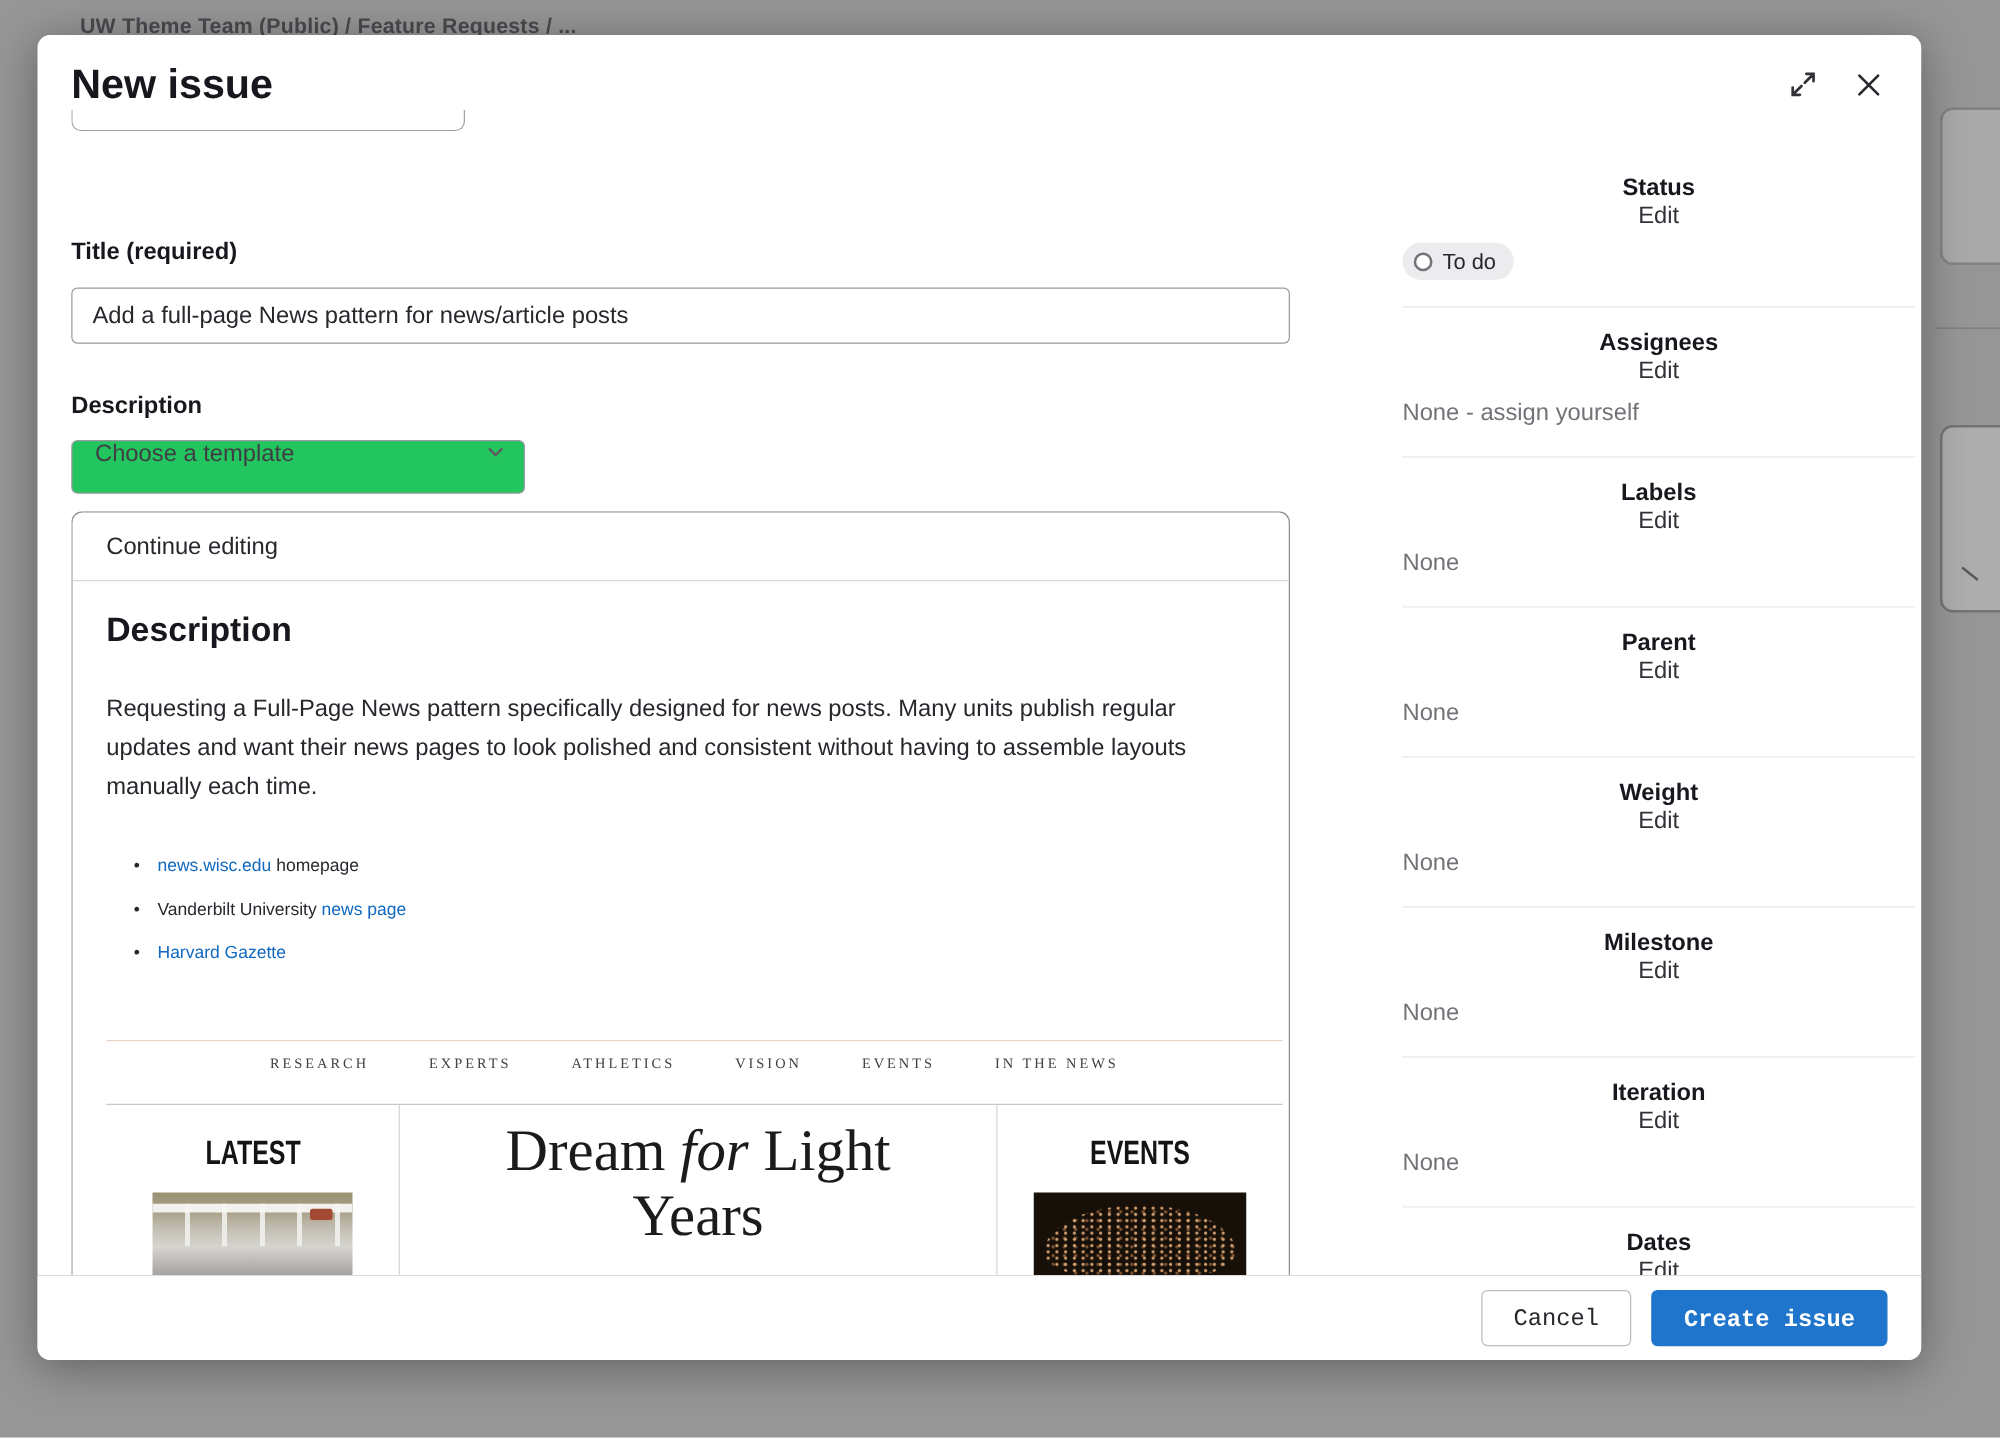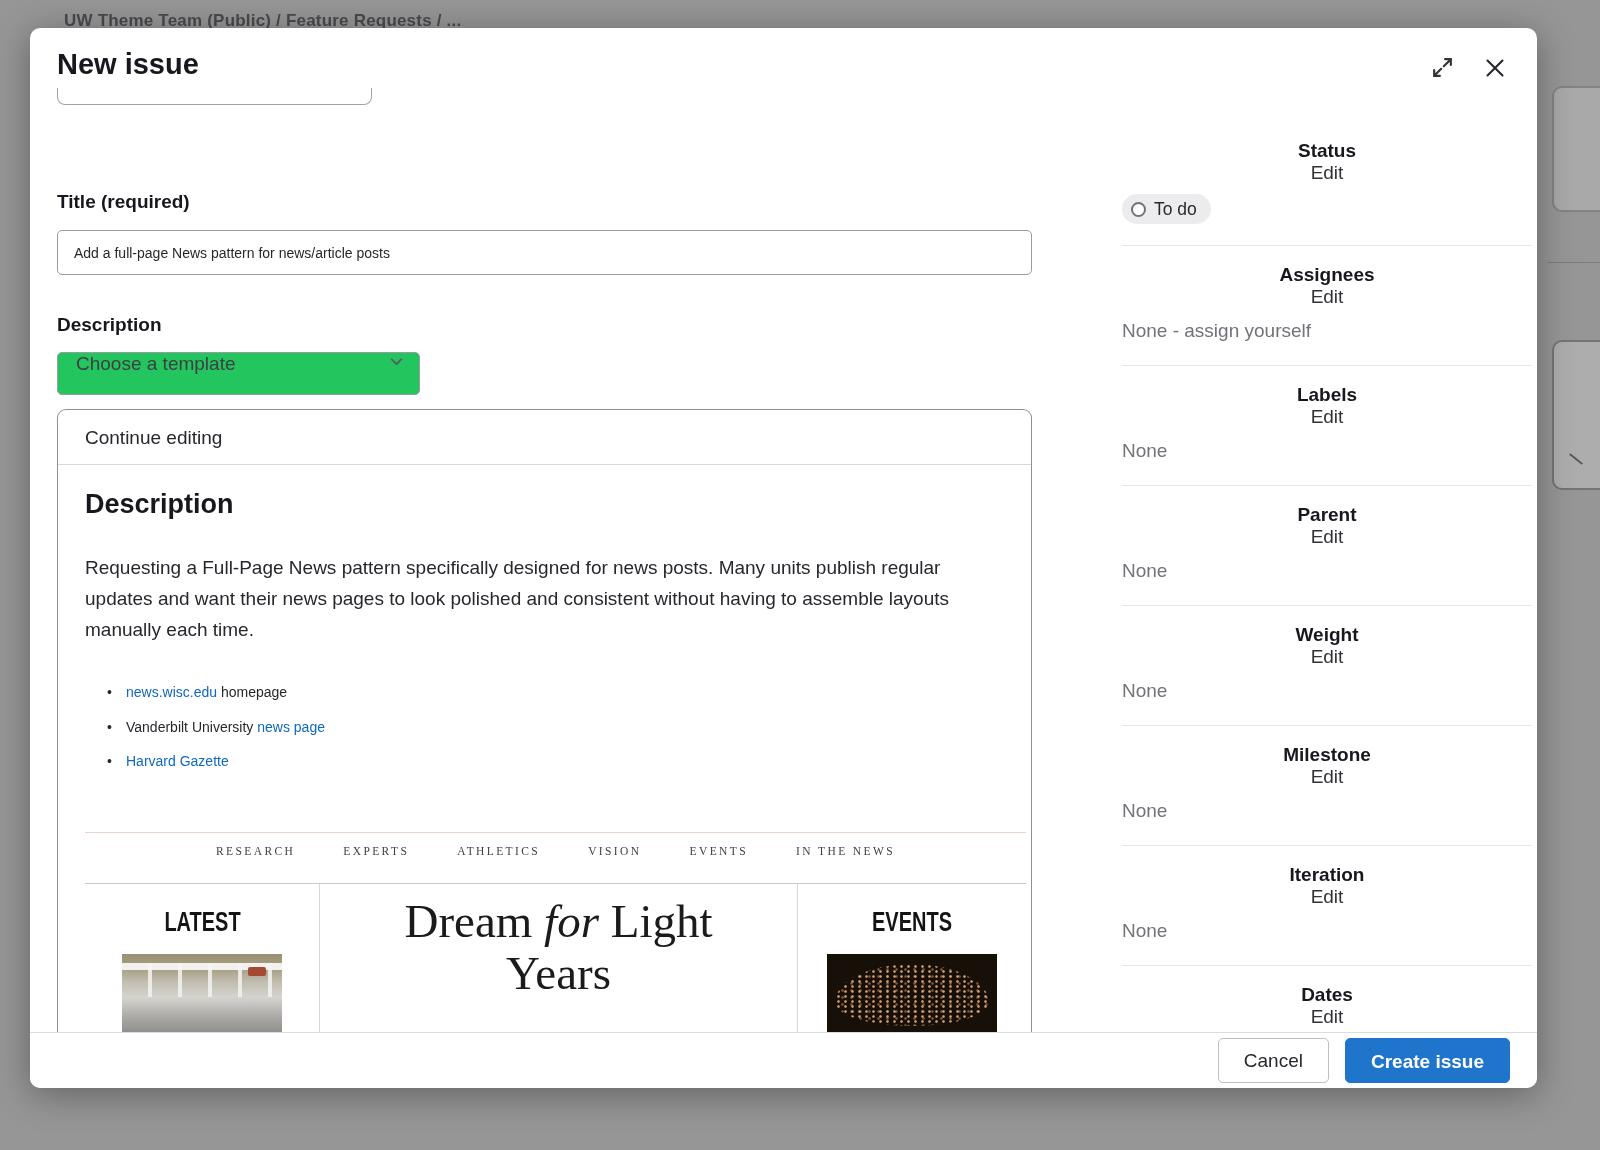--- a/index.html
+++ b/index.html
@@ -31,38 +31,38 @@
     position:absolute; left:14px; bottom:28px; width:16px; height:2px;
     background:rgba(35,35,40,.6); transform:rotate(38deg);
   }
   
   .modal {
     position:absolute; left:30px; top:28px; width:1507px; height:1060px;
     background:#fff; border-radius:10px;
     box-shadow:0 6px 36px rgba(0,0,0,.35);
     overflow:hidden;
   }
-  .modal-title { position:absolute; left:27px; top:20px; font-size:29px; font-weight:700; color:#18171d; }
+  .modal-title { position:absolute; left:27px; top:20px; font-size:33px; font-weight:700; color:#18171d; }
   .icon-btn { position:absolute; top:24px; width:34px; height:34px; display:flex; align-items:center; justify-content:center; cursor:pointer; background:none; border:none; }
   .icon-btn.expand { left:1395px; }
   .icon-btn.close  { left:1448px; }
   
   .main-col { position:absolute; left:27px; top:58px; width:975px; }
   .partial-field {
     position:absolute; left:0; top:2px; width:315px; height:17px;
     border:1px solid #a2a1a7; border-top:none; border-radius:0 0 8px 8px;
     background:#fff;
   }
   .field-label { position:absolute; font-size:19px; font-weight:700; color:#18171d; }
   .title-label { left:0; top:105px; }
   .title-input {
     position:absolute; left:0; top:144px; width:975px; height:45px;
     border:1px solid #9b9aa0; border-radius:5px; padding:0 16px;
     font-family:"Liberation Sans","DejaVu Sans",sans-serif;
-    font-size:14px; color:#28272d; background:#fff;
+    font-size:19px; color:#28272d; background:#fff;
   }
   .desc-label { left:0; top:228px; }
   .template-select {
     position:absolute; left:0; top:266px; width:363px; height:43px;
     border:1px solid #9b9aa0; border-radius:5px; background:#22c55e;
     display:flex; align-items:flex-start; justify-content:space-between;
     padding:0 14px 0 18px; cursor:pointer;
   }
   .template-select .lbl { font-size:19px; color:#3f3e44; }
   
@@ -139,24 +139,24 @@
     margin-top:10px; display:inline-flex; align-items:center; gap:8px;
     background:#ececef; border-radius:16px; height:30px; padding:0 14px 0 9px;
   }
   .status-circle { width:15px; height:15px; border:2.5px solid #737278; border-radius:50%; background:#fff; }
   .status-badge .txt { font-size:17.5px; color:#28272d; }
   .date-row { display:flex; margin-top:9px; font-size:19px; line-height:28px;font-style:italic; }
   .date-row .dl { color:#535158; width:72px; }
   .date-row .dv { color:#737278; }
   
   .modal-footer {
-    position:absolute; left:0; right:0; bottom:0; height:56px;
+    position:absolute; left:0; right:0; bottom:0; height:68px;
     border-top:1px solid #dcdcde; background:#fff;
     display:flex; align-items:center; justify-content:flex-end; gap:16px;
-    padding-right:27px; border-radius:0 0 10px 10px;
+    padding-right:27px; border-radius:0 0 10px 10px;font-family:Liberation Mono, monospace;
   }
   .btn { height:45px; border-radius:5px; font-size:19px; font-family:inherit; cursor:pointer; }
   .btn-cancel { background:#fff; border:1px solid #bfbfc3; color:#28272d; padding:0 25px; }
   .btn-create { background:#1f75cb; border:1px solid #1f75cb; color:#fff; font-weight:600; padding:12px 25px; }
 </style>
 </head>
 <body>
 
 <div class="backdrop-crumb">UW Theme Team (Public) / Feature Requests / ...</div>
 <div class="bg-box1"></div>

